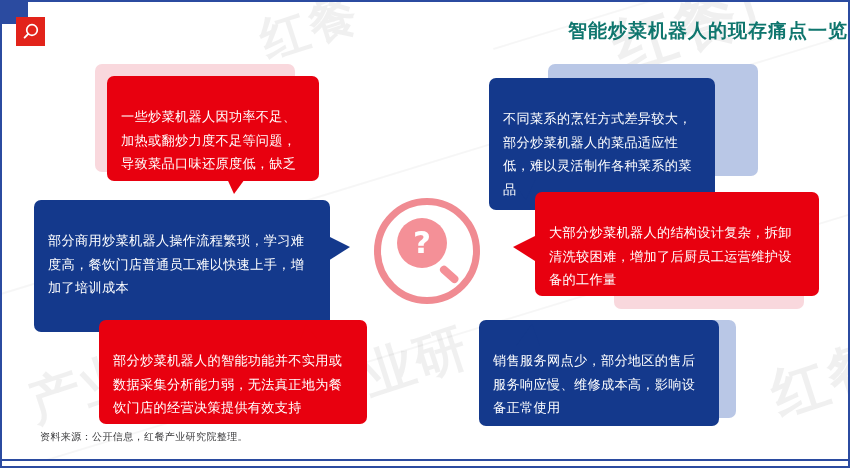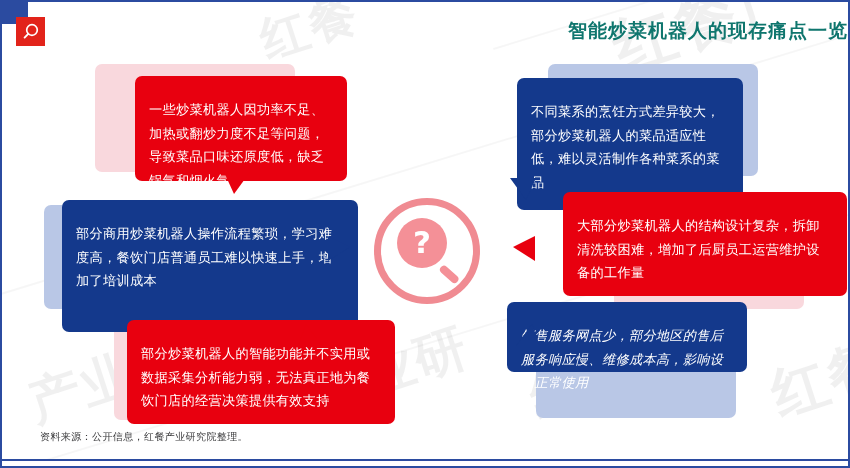--- a/index.html
+++ b/index.html
@@ -80,23 +80,22 @@
   }
 
   
   .bubble {
     position: absolute;
     border-radius: 7px;
     color: #ffffff;
     font-size: 13.2px;
     line-height: 1.78;
     letter-spacing: 0.3px;
-    padding: 22px 14px;
+    padding: 29px 14px;
     z-index: 5;
-    margin-left: 28px;
   }
   .bubble.red  { background: #e8000f; }
   .bubble.blue { background: #14398c; }
 
   .shadow {
     position: absolute;
     border-radius: 7px;
     z-index: 2;
   }
   .shadow.pink { background: #f9d8dd; }
@@ -266,21 +265,21 @@
   </div>
 
   <div class="bubble red" style="left:533px; top:190px; width:284px; height:104px;">
     <span>大部分炒菜机器人的结构设计复杂，拆卸清洗较困难，增加了后厨员工运营维护设备的工作量</span>
   </div>
 
   <div class="bubble red" style="left:97px; top:318px; width:268px; height:104px;">
     <span>部分炒菜机器人的智能功能并不实用或数据采集分析能力弱，无法真正地为餐饮门店的经营决策提供有效支持</span>
   </div>
 
-  <div class="bubble blue" style="left:477px; top:300px; width:240px; height:70px;font-style:italic;">
+  <div class="bubble blue" style="left:477px; top:318px; width:240px; height:106px;">
     <span>销售服务网点少，部分地区的售后服务响应慢、维修成本高，影响设备正常使用</span>
   </div>
 
   <div class="center-emblem">
     <div class="center-inner">
       <div class="mag-circle">
         <span class="mag-q">?</span>
       </div>
       <div class="mag-handle"></div>
     </div>

